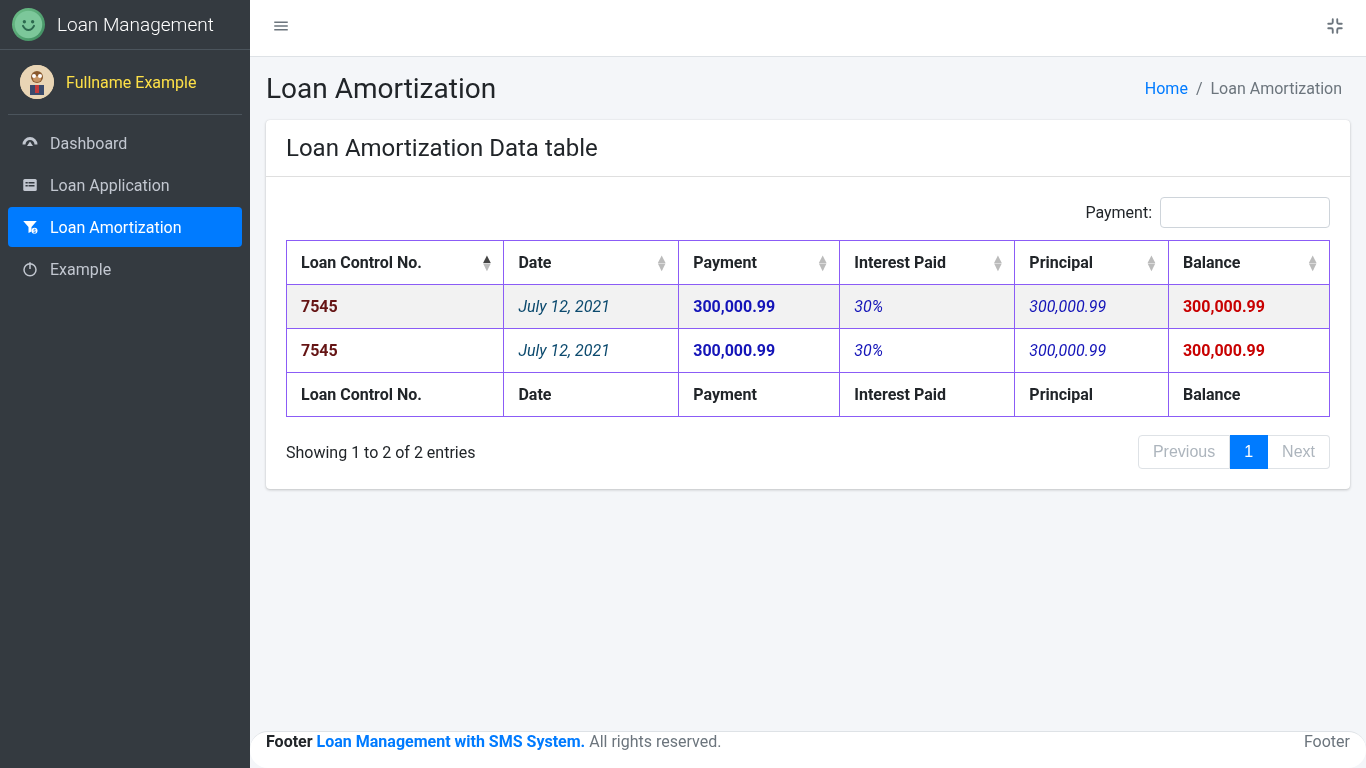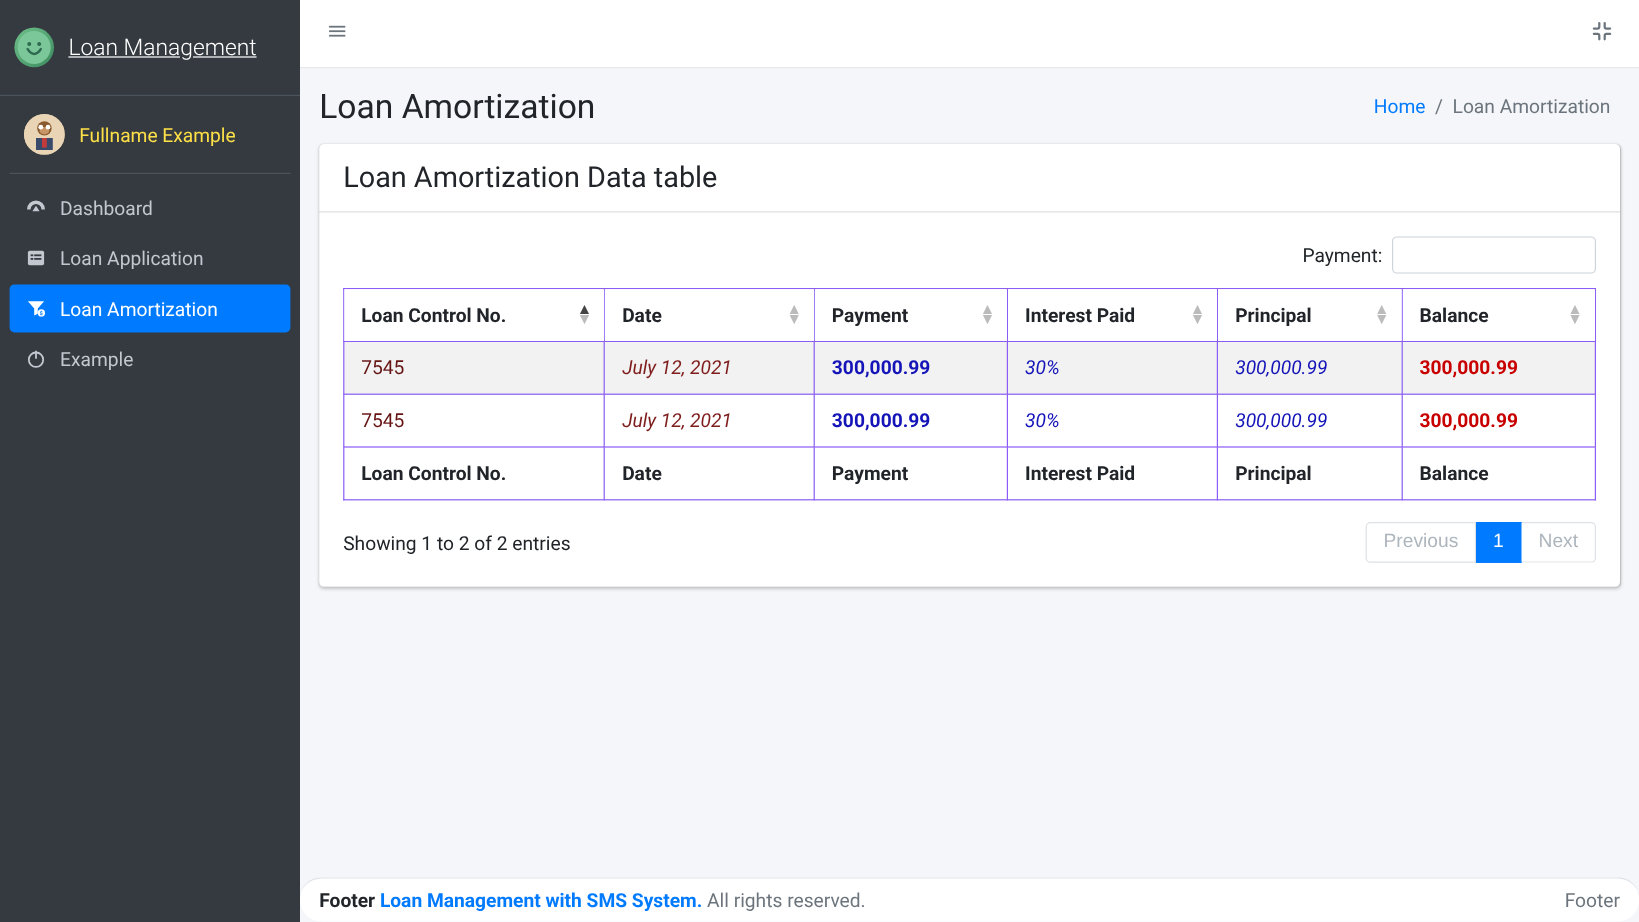--- a/index.html
+++ b/index.html
@@ -20,26 +20,25 @@
     background: #343a40;
     color: #c2c7d0;
     z-index: 100;
     display: flex;
     flex-direction: column;
   }
   .brand {
     display: flex;
     align-items: center;
     gap: 12px;
-    padding: 23px 12px;
+    padding: 8px 12px;
     color: #fff;
     font-size: 19px;
     font-weight: 300;
     border-bottom: 1px solid #4b545c;
-    text-decoration: underline;
   }
   .brand-logo {
     width: 33px; height: 33px;
     border-radius: 50%;
     background: linear-gradient(135deg,#6fc08a 0%,#3d8b5f 100%);
     display: inline-flex; align-items: center; justify-content: center;
     font-size: 16px;
   }
   .user-panel {
     display: flex;
@@ -162,22 +161,22 @@
   }
   .sort-arrows {
     position:absolute; right:10px; top:50%; transform:translateY(-50%);
     color:#bbb; font-size:13px; line-height:8px;
     display:flex; flex-direction:column; gap:0;
   }
   .sort-arrows.asc .up { color:#444; }
   table.data tbody tr:nth-child(odd) td { background:#f2f2f2; }
   table.data tfoot th { font-weight:700; }
 
-  .cell-control { color:#651414; font-weight:400; }
-  .cell-date    { color:#7f1d1d; font-style:italic; }
+  .cell-control { color:#651414; font-weight:700; }
+  .cell-date    { color:#0c4a6e; font-style:italic; }
   .cell-payment { color:#1414b8; font-weight:700; }
   .cell-interest{ color:#1414b8; font-style:italic; }
   .cell-principal{color:#1414b8; font-style:italic; }
   .cell-balance { color:#c80000; font-weight:700; }
 
   .dt-bottom {
     display:flex; justify-content:space-between; align-items:center;
     margin-top:18px;
   }
   .dt-info { font-size:16px; }
@@ -197,21 +196,20 @@
   .page-btn.disabled { color:#adb5bd; cursor:default; }
 
   
   .footer {
     position:fixed;
     bottom:0; left:250px; right:0;
     height:37px;
     background:#fff;
     border-top:1px solid #dee2e6;
     display:flex;
-    align-items:center;
     justify-content:space-between;
     padding:0 16px;
     font-size:16px;
     color:#6c757d;
     border-radius:18px;
   }
   .footer .left b { color:#212529; }
   .footer .left a { color:#007bff; font-weight:700; text-decoration:none; }
 </style>
 </head>

